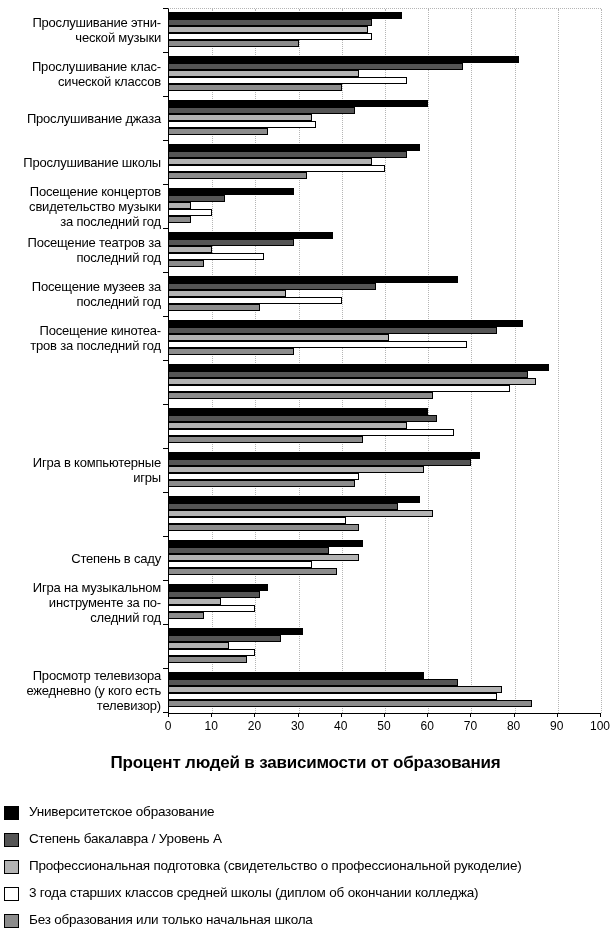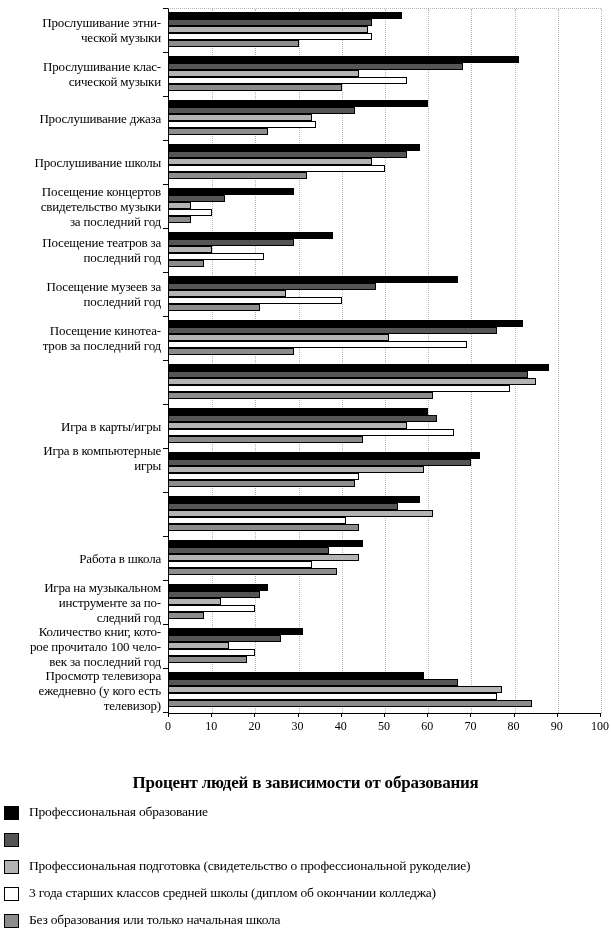--- a/index.html
+++ b/index.html
@@ -1,17 +1,17 @@
 <!DOCTYPE html>
 <html><head>
 <meta charset="utf-8">
 <style>
   html,body { margin:0; padding:0; background:#fff; }
   .figure { position:relative; width:611px; height:936px; background:#fff;
-            font-family:Liberation Serif, serif; color:#000; overflow:hidden; }
+            font-family:Liberation Sans, sans-serif; color:#000; overflow:hidden; }
 
   
   #labels { position:absolute; left:0; top:8px; width:161px; height:704px; }
   .cat-label { position:absolute; right:0; width:161px; height:44px;
                display:flex; align-items:center; justify-content:flex-end;
                text-align:right; font-size:13px; line-height:15px;
                white-space:pre-line; letter-spacing:-0.2px; }
 
   
   #plot { position:absolute; left:168px; top:8px; width:432px; height:704px;
@@ -24,59 +24,55 @@
   
   .yticks { position:absolute; left:163px; top:8px; width:5px; height:706px; }
   .ytick  { position:absolute; left:0; width:5px; height:0; border-top:1px solid #000; }
   .xticks { position:absolute; left:168px; top:713px; width:432px; height:4px; }
   .xtick  { position:absolute; top:0; height:4px; width:0; border-left:1px solid #000; }
   .xticklabels { position:absolute; left:168px; top:719px; width:432px; height:14px; }
   .xticklabel  { position:absolute; transform:translateX(-50%); font-size:12px; }
 
   
   .title { position:absolute; top:753px; left:0; width:100%; text-align:center;
-           font-size:17px; font-weight:bold; letter-spacing:-0.2px;margin-top:20px; }
+           font-size:17px; font-weight:bold; letter-spacing:-0.2px; }
 
   
   .legend { position:absolute; left:4px; top:804px; width:604px; }
   .legend-row { display:flex; align-items:flex-start; margin-bottom:11px;
                 font-size:13.5px; line-height:16px; letter-spacing:-0.2px; }
   .legend-swatch { flex:0 0 auto; width:13px; height:12px; border:1px solid #000;
                    margin-right:10px; margin-top:2px; }
 </style>
 </head>
 <body>
 
 <div class="figure">
   <div id="labels">
       <div class="cat-label" style="top: 0px;">Прослушивание этни-
 ческой музыки</div>
       <div class="cat-label" style="top: 44px;">Прослушивание клас-
-сической музыки</div>
+сической классов</div>
       <div class="cat-label" style="top: 88px;">Прослушивание джаза</div>
       <div class="cat-label" style="top: 132px;">Прослушивание школы</div>
       <div class="cat-label" style="top: 176px;">Посещение концертов
 свидетельство музыки
 за последний год</div>
       <div class="cat-label" style="top: 220px;">Посещение театров за
 последний год</div>
       <div class="cat-label" style="top: 264px;">Посещение музеев за
 последний год</div>
       <div class="cat-label" style="top: 308px;">Посещение кинотеа-
 тров за последний год</div>
-      <div class="cat-label" style="top: 396px;">Игра в карты/игры</div>
-      <div class="cat-label" style="top: 428px;">Игра в компьютерные
+      <div class="cat-label" style="top: 440px;">Игра в компьютерные
 игры</div>
-      <div class="cat-label" style="top: 528px;">Работа в школа</div>
+      <div class="cat-label" style="top: 528px;">Степень в саду</div>
       <div class="cat-label" style="top: 572px;">Игра на музыкальном
 инструменте за по-
 следний год</div>
-      <div class="cat-label" style="top: 616px;">Количество книг, кото-
-рое прочитало 100 чело-
-век за последний год</div>
       <div class="cat-label" style="top: 660px;">Просмотр телевизора
 ежедневно (у кого есть
 телевизор)</div>
     </div>
   <div id="plot">
       <div class="gridline" style="left: 10%;"></div>
       <div class="gridline" style="left: 20%;"></div>
       <div class="gridline" style="left: 30%;"></div>
       <div class="gridline" style="left: 40%;"></div>
       <div class="gridline" style="left: 50%;"></div>
@@ -242,24 +238,25 @@
       <div class="xticklabel" style="left: 80%;">80</div>
       <div class="xticklabel" style="left: 90%;">90</div>
       <div class="xticklabel" style="left: 100%;">100</div>
     </div>
 
   <div class="title">Процент людей в зависимости от образования</div>
 
   <div class="legend">
     <div class="legend-row">
       <span class="legend-swatch" style="background: rgb(0, 0, 0);"></span>
-      <span>Профессиональная образование</span>
+      <span>Университетское образование</span>
     </div>
     <div class="legend-row">
       <span class="legend-swatch" style="background: rgb(85, 85, 85);"></span>
+      <span>Степень бакалавра / Уровень А</span>
     </div>
     <div class="legend-row">
       <span class="legend-swatch" style="background: rgb(179, 179, 179);"></span>
       <span>Профессиональная подготовка (свидетельство о профессиональной рукоделие)</span>
     </div>
     <div class="legend-row">
       <span class="legend-swatch" style="background: rgb(255, 255, 255);"></span>
       <span>3 года старших классов средней школы (диплом об окончании колледжа)</span>
     </div>
     <div class="legend-row">

